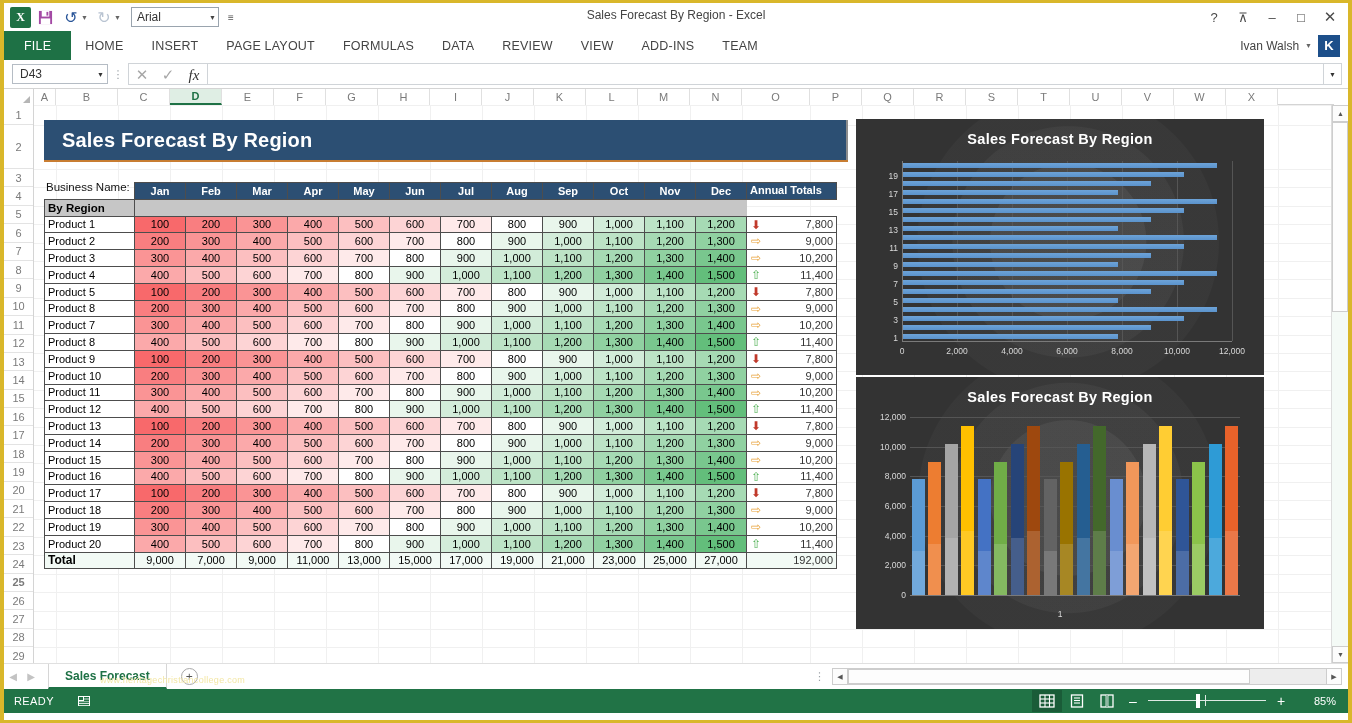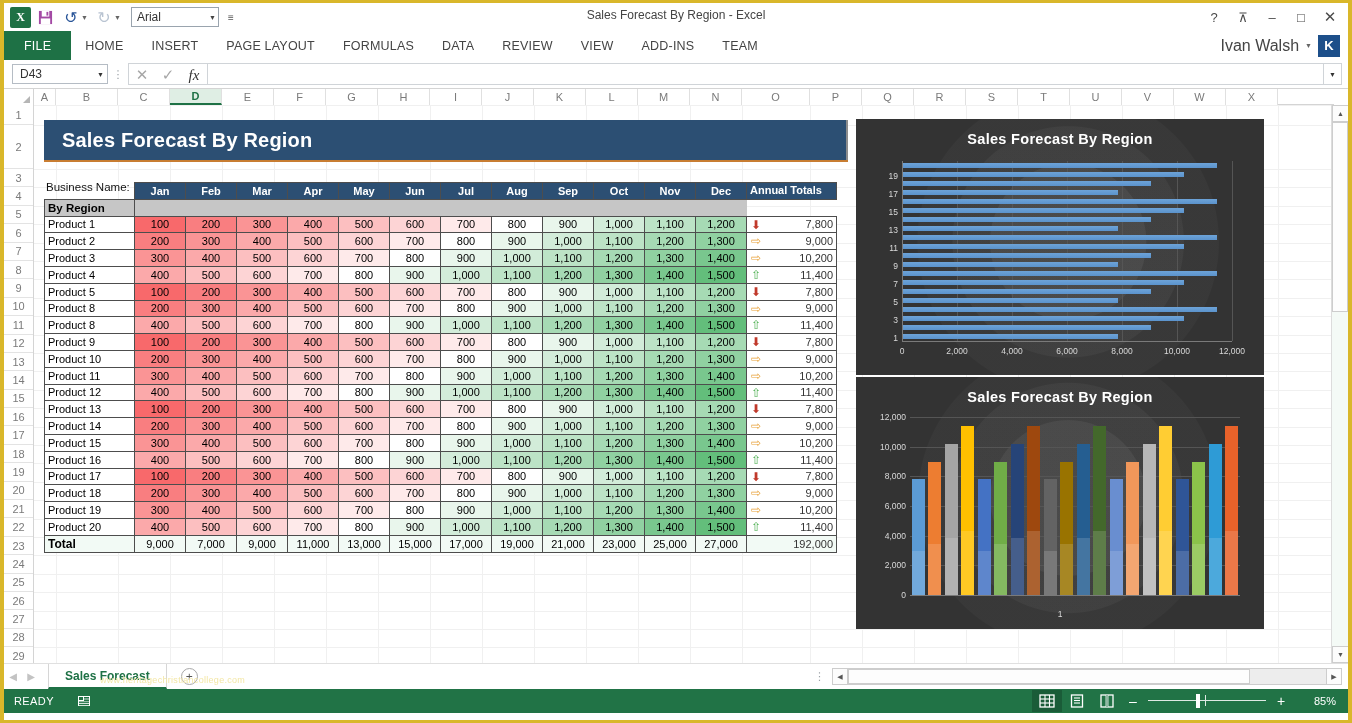--- a/index.html
+++ b/index.html
@@ -38,21 +38,21 @@
   .win-btn { width:28px; height:26px; display:flex; align-items:center; justify-content:center;
              font-size:13px; color:#4a4a4a; cursor:pointer; }
   .win-btn.close { font-size:15px; }
 
   
   .ribbon { height:29px; background:#fff; display:flex; align-items:stretch; position:relative; }
   .tab { padding:0 14px; display:flex; align-items:center; font-size:12.5px; color:#444; cursor:pointer;
          letter-spacing:.2px; }
   .tab.file { background:#1e7145; color:#fff; font-weight:normal; padding:0 20px; }
   .acct { position:absolute; right:8px; top:0; height:29px; display:flex; align-items:center; gap:6px; }
-  .acct-name { font-size:16px; color:#444; }
+  .acct-name { font-size:12px; color:#444; }
   .acct-caret { font-size:7px; color:#666; }
   .acct-badge { width:22px; height:22px; background:#1d4f8a; color:#fff; display:flex; align-items:center;
                 justify-content:center; font-size:13px; font-weight:bold; }
 
   
   .fbar { height:28px; background:#fff; display:flex; align-items:center; padding:0 6px 0 8px; gap:0; }
   .namebox { width:96px; height:20px; border:1px solid #b5bcc4; background:#fff; display:flex;
              align-items:center; padding:0 3px 0 7px; font-size:12px; cursor:pointer; }
   .namebox .nb-val { flex:1; }
   .namebox .dd { font-size:7px; color:#333; }
@@ -302,21 +302,21 @@
         <div class="rh" style="height: 18.4px;">15</div>
         <div class="rh" style="height: 18.4px;">16</div>
         <div class="rh" style="height: 18.4px;">17</div>
         <div class="rh" style="height: 18.4px;">18</div>
         <div class="rh" style="height: 18.4px;">19</div>
         <div class="rh" style="height: 18.4px;">20</div>
         <div class="rh" style="height: 18.4px;">21</div>
         <div class="rh" style="height: 18.4px;">22</div>
         <div class="rh" style="height: 18.4px;">23</div>
         <div class="rh" style="height: 18.4px;">24</div>
-        <div class="rh" style="height: 18.4px;">25</div>
+        <div class="rh" style="height: 18.4px; font-weight: bold;">25</div>
         <div class="rh" style="height: 18.4px;">26</div>
         <div class="rh" style="height: 18.4px;">27</div>
         <div class="rh" style="height: 18.4px;">28</div>
         <div class="rh" style="height: 18.4px; text-align: right;">29</div>
       </div>
 
     <div class="canvas">
       <div class="gridlines" id="gridlines">
           <div class="gl-v" style="left: 22px;"></div>
           <div class="gl-v" style="left: 84px;"></div>
@@ -504,20 +504,36 @@
               <td class="num" style="background: rgb(254, 234, 234);">700</td>
               <td class="num" style="background: rgb(255, 255, 255);">800</td>
               <td class="num" style="background: rgb(233, 246, 236);">900</td>
               <td class="num" style="background: rgb(210, 236, 217);">1,000</td>
               <td class="num" style="background: rgb(188, 227, 198);">1,100</td>
               <td class="num" style="background: rgb(166, 218, 180);">1,200</td>
               <td class="num" style="background: rgb(144, 209, 161);">1,300</td>
               <td class="tot"><span class="arrow a-flat">⇨</span><span>9,000</span></td>
             </tr>
             <tr>
+              <td class="pname">Product 7</td>
+              <td class="num" style="background: rgb(250, 148, 149);">300</td>
+              <td class="num" style="background: rgb(251, 169, 170);">400</td>
+              <td class="num" style="background: rgb(252, 191, 192);">500</td>
+              <td class="num" style="background: rgb(253, 212, 213);">600</td>
+              <td class="num" style="background: rgb(254, 234, 234);">700</td>
+              <td class="num" style="background: rgb(255, 255, 255);">800</td>
+              <td class="num" style="background: rgb(233, 246, 236);">900</td>
+              <td class="num" style="background: rgb(210, 236, 217);">1,000</td>
+              <td class="num" style="background: rgb(188, 227, 198);">1,100</td>
+              <td class="num" style="background: rgb(166, 218, 180);">1,200</td>
+              <td class="num" style="background: rgb(144, 209, 161);">1,300</td>
+              <td class="num" style="background: rgb(121, 199, 142);">1,400</td>
+              <td class="tot"><span class="arrow a-flat">⇨</span><span>10,200</span></td>
+            </tr>
+            <tr>
               <td class="pname">Product 8</td>
               <td class="num" style="background: rgb(251, 169, 170);">400</td>
               <td class="num" style="background: rgb(252, 191, 192);">500</td>
               <td class="num" style="background: rgb(253, 212, 213);">600</td>
               <td class="num" style="background: rgb(254, 234, 234);">700</td>
               <td class="num" style="background: rgb(255, 255, 255);">800</td>
               <td class="num" style="background: rgb(233, 246, 236);">900</td>
               <td class="num" style="background: rgb(210, 236, 217);">1,000</td>
               <td class="num" style="background: rgb(188, 227, 198);">1,100</td>
               <td class="num" style="background: rgb(166, 218, 180);">1,200</td>

